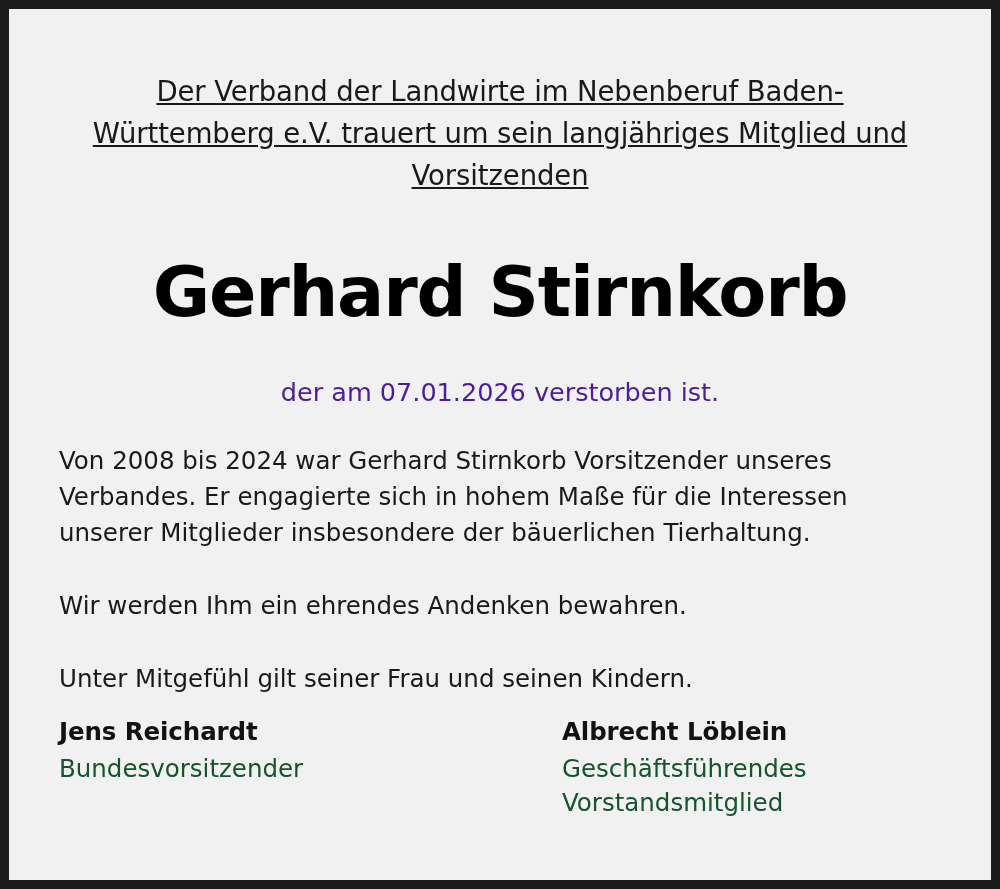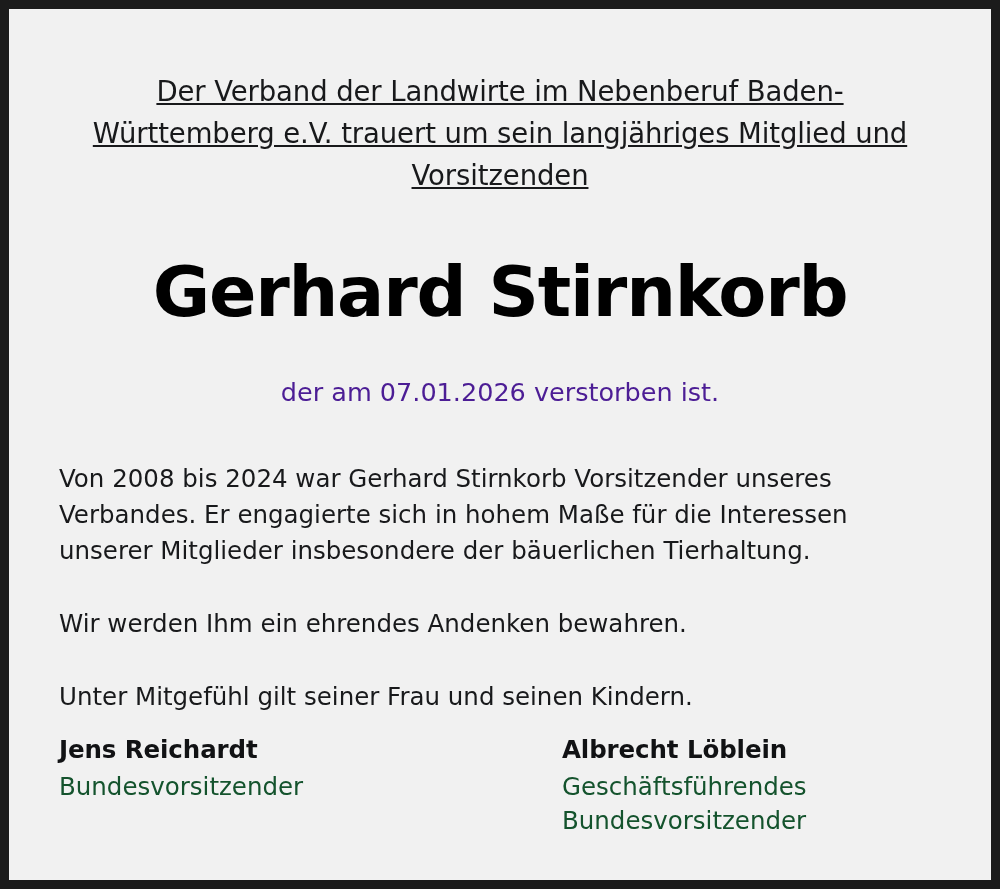--- a/index.html
+++ b/index.html
@@ -45,21 +45,21 @@
     color: #000000;
   }
   .death-line {
     text-align: center;
     font-size: 25.5px;
     margin: 47px 0 0 0;
     color: #4c1d95;
     font-weight: 400;
   }
   .body-text {
-    margin: 54px 0 0 0;
+    margin: 36px 0 0 0;
     font-size: 24.5px;
     line-height: 1.47;
     color: #18191b;
     text-align: left;
     padding: 0 2px;
   }
   .body-text p {
     margin: 0;
   }
   .body-text p + p {
@@ -113,17 +113,17 @@
     <p>Unter Mitgefühl gilt seiner Frau und seinen Kindern.</p>
   </div>
 
   <div class="signatures">
     <div class="sig left">
       <div class="sig-name">Jens Reichardt</div>
       <div class="sig-role">Bundesvorsitzender</div>
     </div>
     <div class="sig right">
       <div class="sig-name">Albrecht Löblein</div>
-      <div class="sig-role">Geschäftsführendes Bundesvorsitzender</div>
+      <div class="sig-role">Geschäftsführendes Vorstandsmitglied</div>
     </div>
   </div>
 
 </div>
 
 </body></html>

